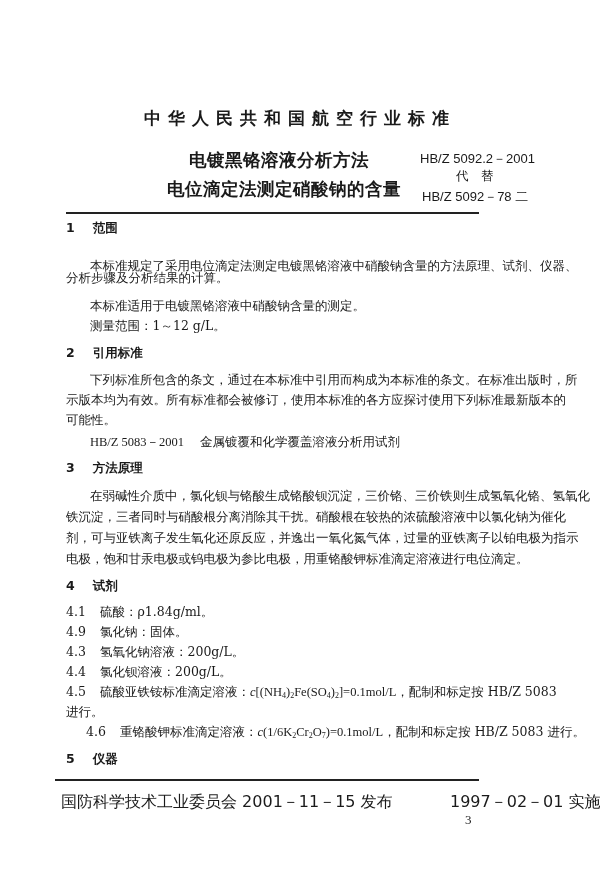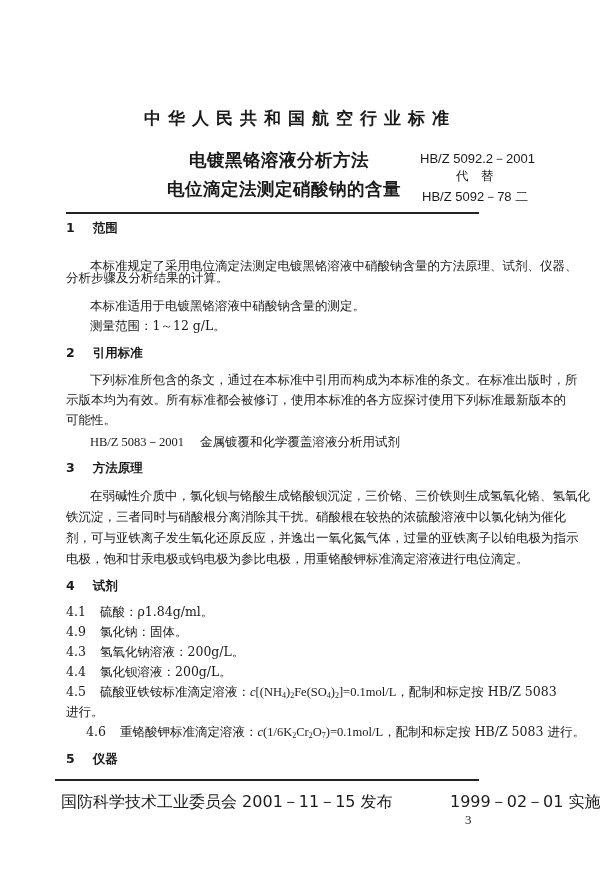--- a/index.html
+++ b/index.html
@@ -91,16 +91,16 @@
     <span style="display:inline-block;width:34px">4.6</span><span>重铬酸钾标准滴定溶液：</span><span style="font-family:'Liberation Serif',serif"><i>c</i>(1/6K<sub>2</sub>Cr<sub>2</sub>O<sub>7</sub>)=0.1mol/L</span><span>，配制和标定按 HB/Z 5083 进行。</span>
   </div>
 
   <div class="abs h" style="left:66px; top:751px;">
     <span>5</span><span style="display:inline-block;width:18px"></span><span>仪器</span>
   </div>
 
   <div class="rule bottom"></div>
 
   <div class="abs footer" style="left:61px; top:792px;">国防科学技术工业委员会 2001－11－15 发布</div>
-  <div class="abs footer" style="left:450px; top:792px;">1999－02－01 实施</div>
+  <div class="abs footer" style="left:450px; top:792px;">1997－02－01 实施</div>
   <div class="abs" style="left:465px; top:812px; font-family:'Liberation Serif',serif; font-size:13px;">3</div>
 
 </div>
 
 </body></html>

